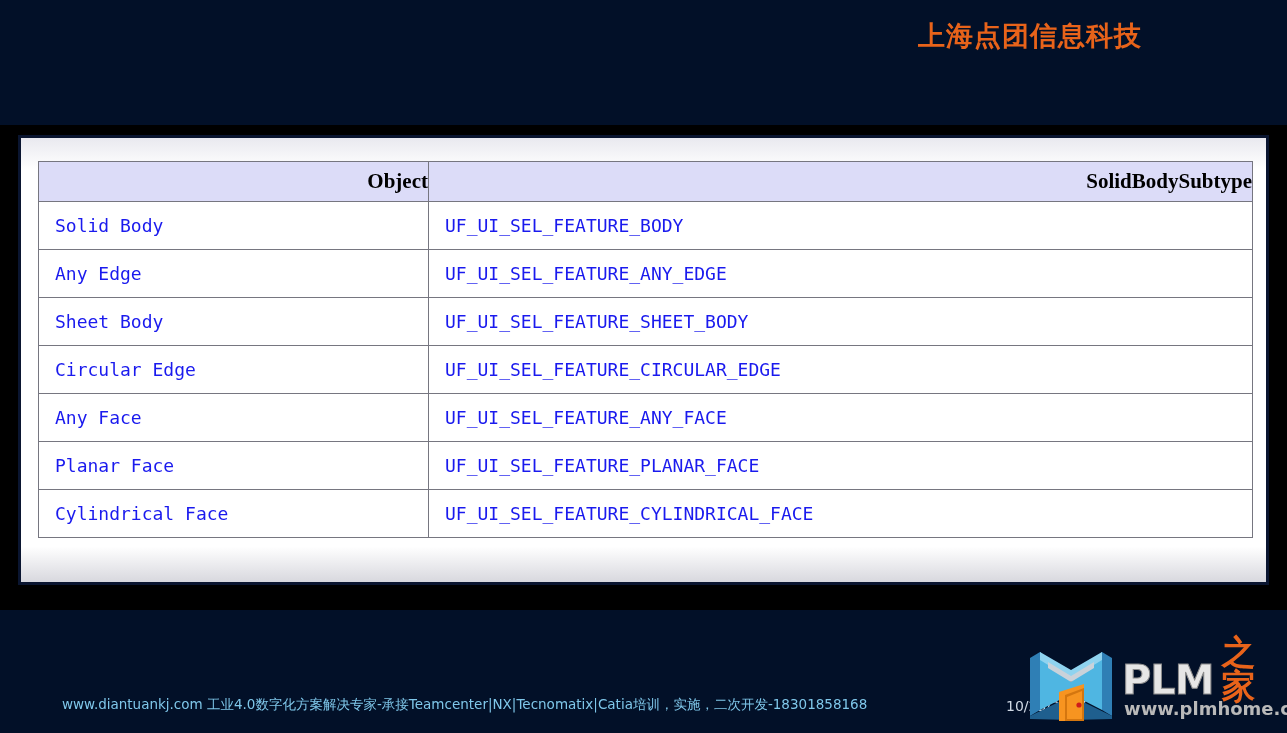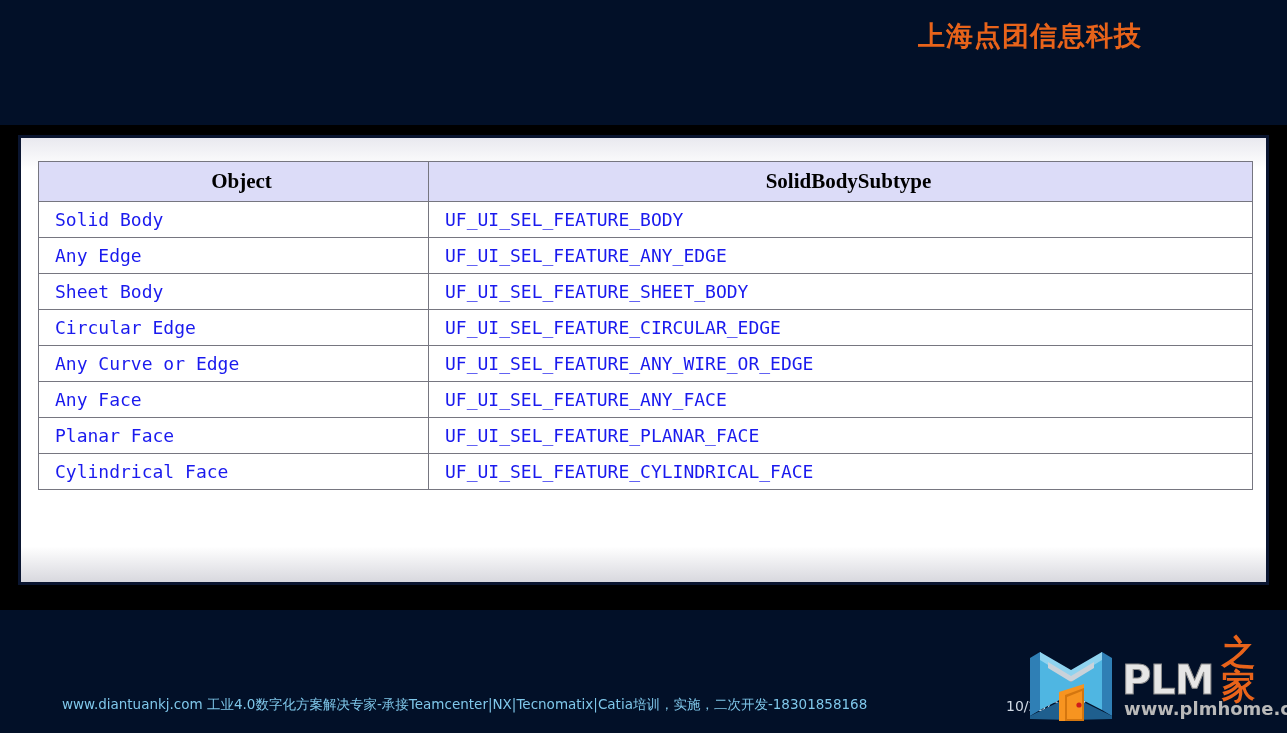--- a/index.html
+++ b/index.html
@@ -76,34 +76,34 @@
   #data-table col.col-object { width: 390px; }
   #data-table col.col-subtype { width: 824px; }
 
   #data-table th {
     background: #dcdcf8;
     border: 1px solid #767680;
     font-family: "Liberation Serif", "DejaVu Serif", serif;
     font-weight: 700;
     font-size: 21px;
     color: #000000;
-    text-align: center;
+    text-align: right;
     padding: 7px 0 7px 16px;
     height: 40px;
   }
   #data-table td {
     border: 1px solid #767680;
     border-left-color: #767680;
     border-right-color: #767680;
     font-family: "DejaVu Sans Mono", "Liberation Mono", monospace;
     font-size: 18px;
     color: #1a1aee;
     text-align: left;
     padding: 6px 0 6px 16px;
-    height: 36px;
+    height: 48px;
     white-space: nowrap;
     background: #ffffff;
   }
 
   
   #slide-footer {
     position: absolute;
     left: 0;
     top: 610px;
     width: 1287px;
@@ -216,24 +216,20 @@
           </tr>
           <tr>
             <td>Sheet Body</td>
             <td>UF_UI_SEL_FEATURE_SHEET_BODY</td>
           </tr>
           <tr>
             <td>Circular Edge</td>
             <td>UF_UI_SEL_FEATURE_CIRCULAR_EDGE</td>
           </tr>
           <tr>
-            <td>Any Curve or Edge</td>
-            <td>UF_UI_SEL_FEATURE_ANY_WIRE_OR_EDGE</td>
-          </tr>
-          <tr>
             <td>Any Face</td>
             <td>UF_UI_SEL_FEATURE_ANY_FACE</td>
           </tr>
           <tr>
             <td>Planar Face</td>
             <td>UF_UI_SEL_FEATURE_PLANAR_FACE</td>
           </tr>
           <tr>
             <td>Cylindrical Face</td>
             <td>UF_UI_SEL_FEATURE_CYLINDRICAL_FACE</td>

